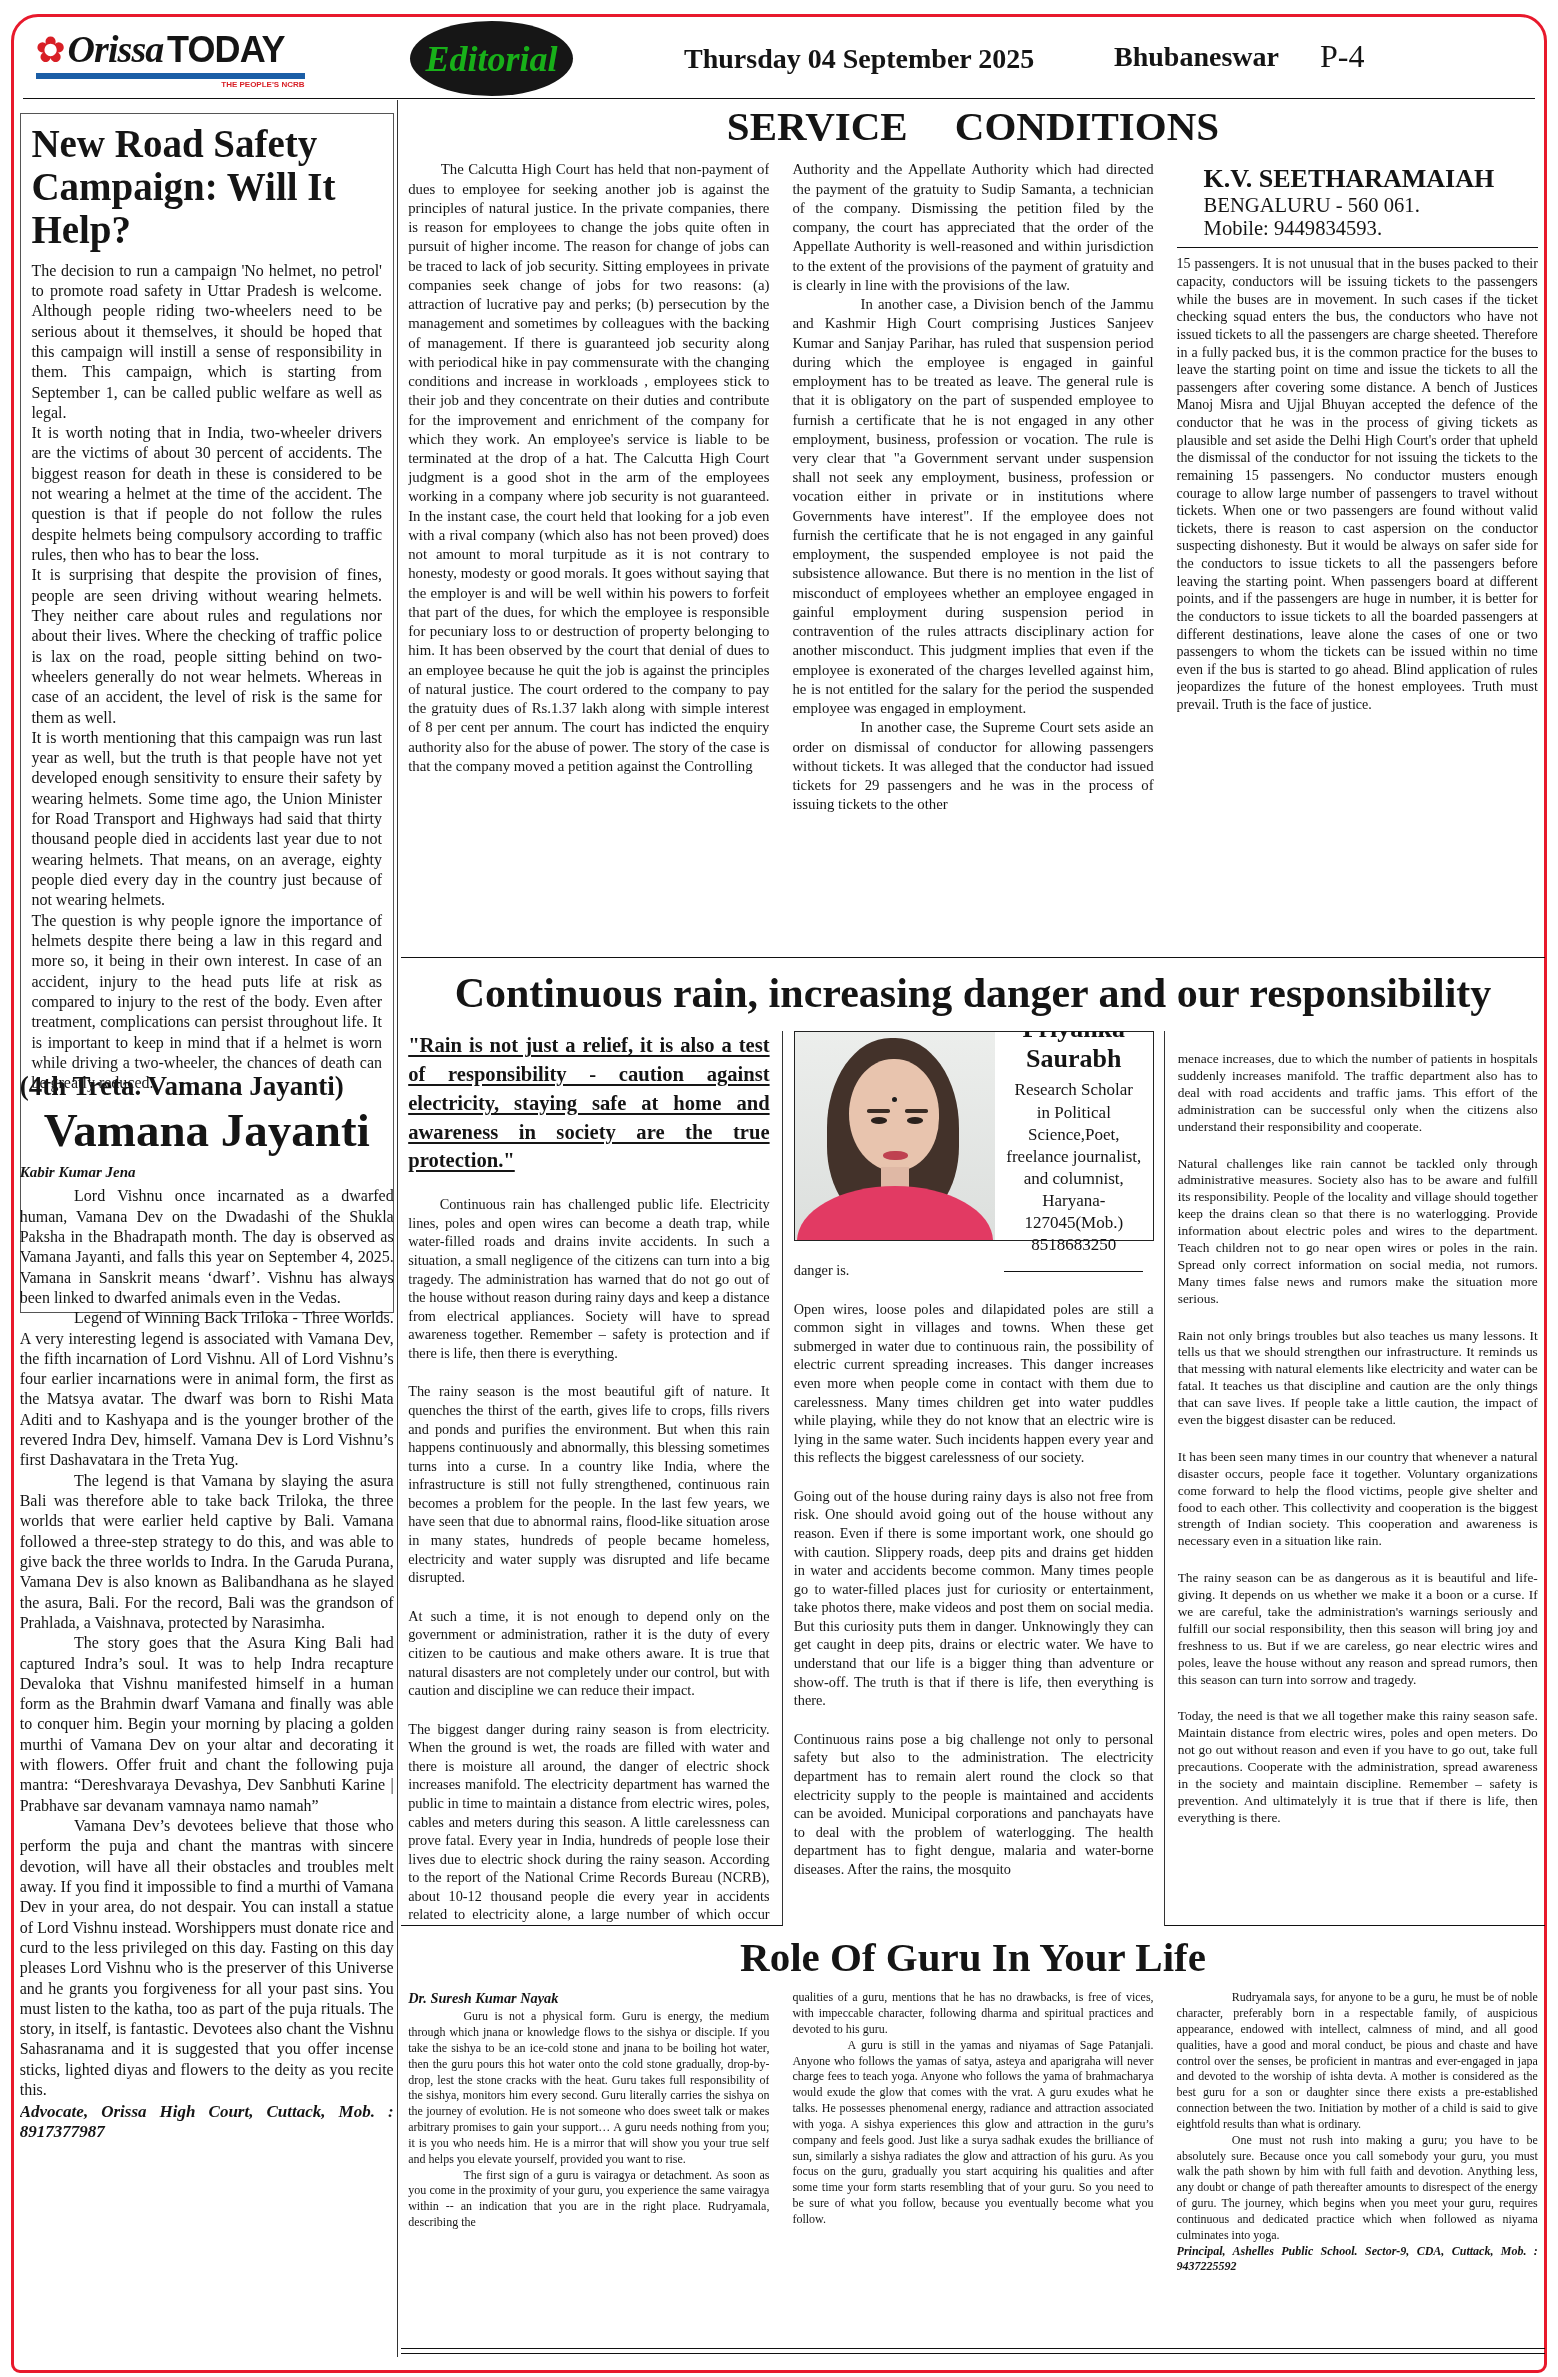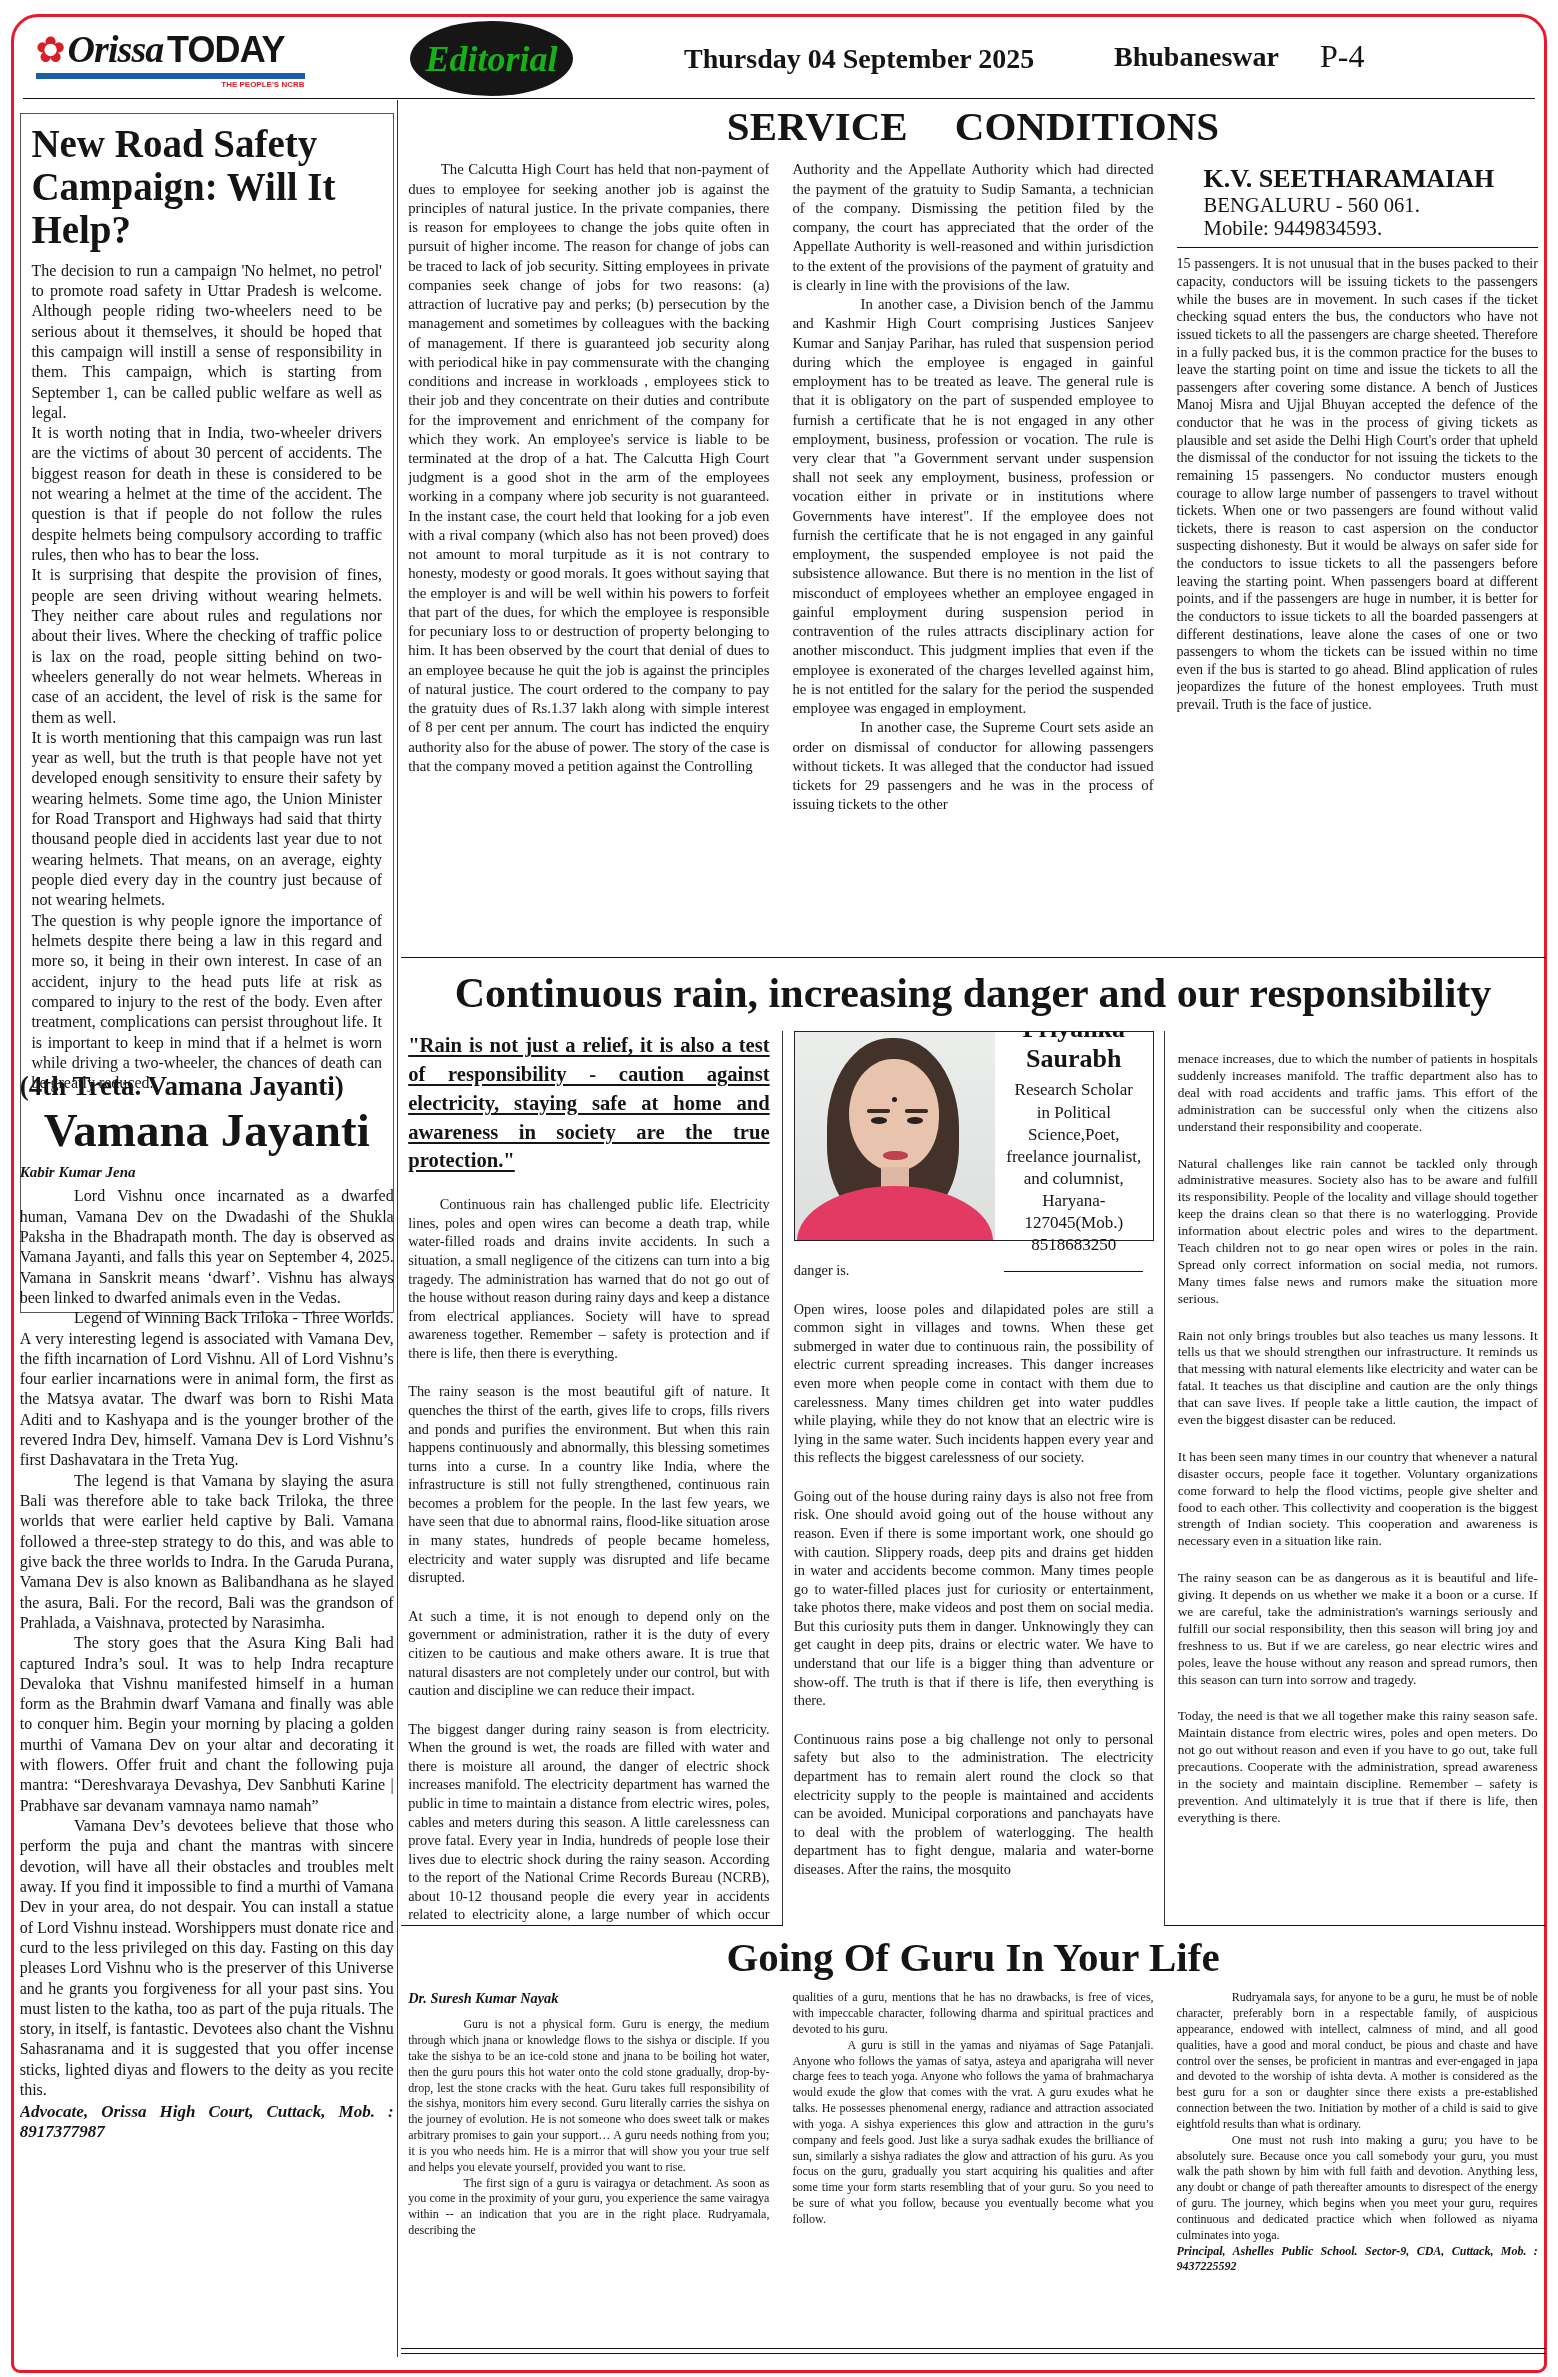--- a/index.html
+++ b/index.html
@@ -72,21 +72,21 @@
   .ph-body { position:absolute; left:1%; bottom:-2%; width:98%; height:28%; background:#e23a63;
              border-radius:50% 50% 0 0 / 95% 95% 0 0; }
   .pbio { width:44%; display:flex; flex-direction:column; justify-content:center; padding:5.4px 9px; }
   .pbio-inner { border-top:1.8px solid #111; border-bottom:1.8px solid #111; padding:12.5px 1.8px 14.3px; text-align:center; }
   .pbio-name { font-size:26px; font-weight:bold; margin-bottom:5.4px; }
   .pbio-bio { font-size:17px; line-height:1.3; }
   .guru-title { text-align:center; font-size:41px; font-weight:bold; margin:7.2px 0 9px; }
   .guru-cols { display:flex; gap:23px; height:351px; overflow:hidden; padding:0 7.2px; }
   .guru-col { flex:1; overflow:hidden; }
   .guru-col p { font-size:12px; line-height:1.32; text-align:justify; }
-  .guru-author { font-size:14.3px; font-weight:bold; font-style:italic; margin-bottom:10px; }
+  .guru-author { font-size:14.3px; font-weight:bold; font-style:italic; margin-bottom:2px; }
   .guru-signoff { font-size:13px; font-weight:bold; font-style:italic; text-align:justify; }
   .dbl-rule { border-top:1.8px solid #111; border-bottom:0.9px solid #111; height:5.4px; margin-top:7.2px; }
   
   .ind-sm { text-indent:2.2em; }
   .ind-md { text-indent:3.4em; }
   .ind-lg { text-indent:4.6em; }
 </style>
 </head>
 <body>
 
@@ -196,21 +196,21 @@
       <div class="rain-c3">
         <p class="bodytext">menace increases, due to which the number of patients in hospitals suddenly increases manifold. The traffic department also has to deal with road accidents and traffic jams. This effort of the administration can be successful only when the citizens also understand their responsibility and cooperate.</p>
         <p class="bodytext">Natural challenges like rain cannot be tackled only through administrative measures. Society also has to be aware and fulfill its responsibility. People of the locality and village should together keep the drains clean so that there is no waterlogging. Provide information about electric poles and wires to the department. Teach children not to go near open wires or poles in the rain. Spread only correct information on social media, not rumors. Many times false news and rumors make the situation more serious.</p>
         <p class="bodytext">Rain not only brings troubles but also teaches us many lessons. It tells us that we should strengthen our infrastructure. It reminds us that messing with natural elements like electricity and water can be fatal. It teaches us that discipline and caution are the only things that can save lives. If people take a little caution, the impact of even the biggest disaster can be reduced.</p>
         <p class="bodytext">It has been seen many times in our country that whenever a natural disaster occurs, people face it together. Voluntary organizations come forward to help the flood victims, people give shelter and food to each other. This collectivity and cooperation is the biggest strength of Indian society. This cooperation and awareness is necessary even in a situation like rain.</p>
         <p class="bodytext">The rainy season can be as dangerous as it is beautiful and life-giving. It depends on us whether we make it a boon or a curse. If we are careful, take the administration's warnings seriously and fulfill our social responsibility, then this season will bring joy and freshness to us. But if we are careless, go near electric wires and poles, leave the house without any reason and spread rumors, then this season can turn into sorrow and tragedy.</p>
         <p class="bodytext">Today, the need is that we all together make this rainy season safe. Maintain distance from electric wires, poles and open meters. Do not go out without reason and even if you have to go out, take full precautions. Cooperate with the administration, spread awareness in the society and maintain discipline. Remember – safety is prevention. And ultimatelyly it is true that if there is life, then everything is there.</p>
       </div>
     </div>
 
-    <div class="guru-title">Going Of Guru In Your Life</div>
+    <div class="guru-title">Role Of Guru In Your Life</div>
     <div class="guru-cols">
       <div class="guru-col">
         <div class="guru-author">Dr. Suresh Kumar Nayak</div>
         <p class="ind-lg">Guru is not a physical form. Guru is energy, the medium through which jnana or knowledge  flows to the sishya or disciple. If you take the sishya to be an ice-cold stone and jnana to be boiling hot water, then the guru pours this hot water onto the cold stone gradually, drop-by-drop, lest the stone cracks with the heat. Guru takes full  responsibility of the sishya, monitors him every second. Guru literally carries the sishya on the journey of evolution. He is not someone who does sweet talk or makes arbitrary promises to gain your support… A guru needs nothing from you; it is you who needs him. He is a mirror that will show you your true self and helps you elevate yourself, provided you want to rise.</p>
         <p class="ind-lg">The first sign of a guru is vairagya or detachment. As soon as you come in the proximity of your guru, you experience the same vairagya within -- an indication that you are in the right place. Rudryamala, describing the</p>
       </div>
       <div class="guru-col">
         <p>qualities of a guru, mentions that he has no drawbacks, is free of vices, with impeccable character, following dharma and spiritual practices and devoted to his guru.</p>
         <p class="ind-lg">A guru is still in the yamas and niyamas of Sage Patanjali. Anyone who follows the yamas of satya, asteya and aparigraha will never charge fees to teach yoga. Anyone who follows the yama of brahmacharya would exude the glow that comes with the vrat. A guru exudes what he talks. He possesses phenomenal energy, radiance and attraction associated with yoga. A sishya experiences this glow and attraction in the guru’s company and feels good. Just like a surya sadhak exudes the brilliance of sun, similarly a sishya radiates the glow and attraction of his guru.  As you focus on the guru, gradually you start acquiring his qualities and after some time your form starts resembling that of your guru. So you need to be sure of what you follow, because you eventually become what you follow.</p>
       </div>

